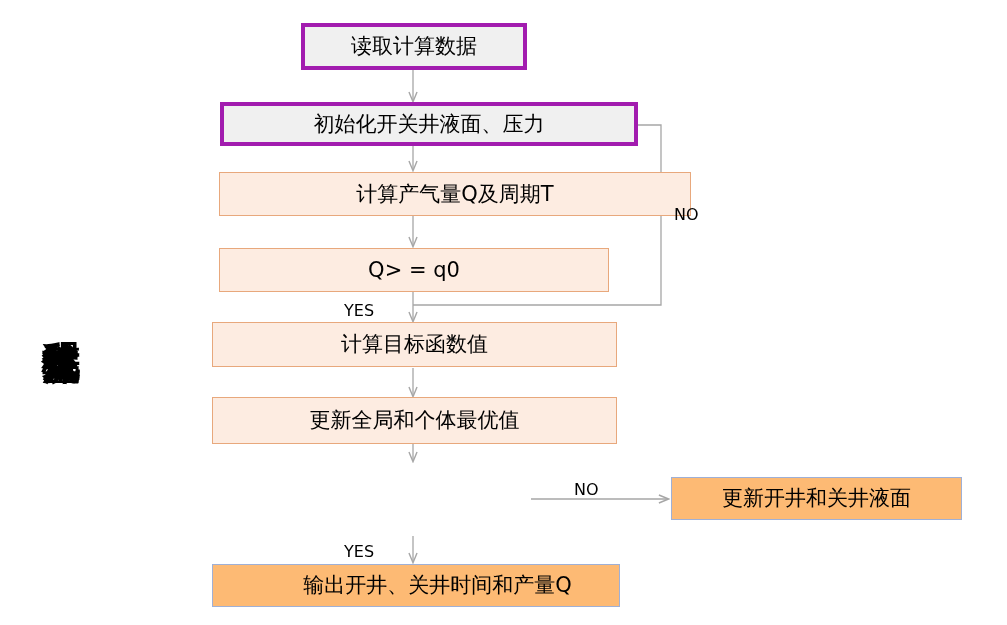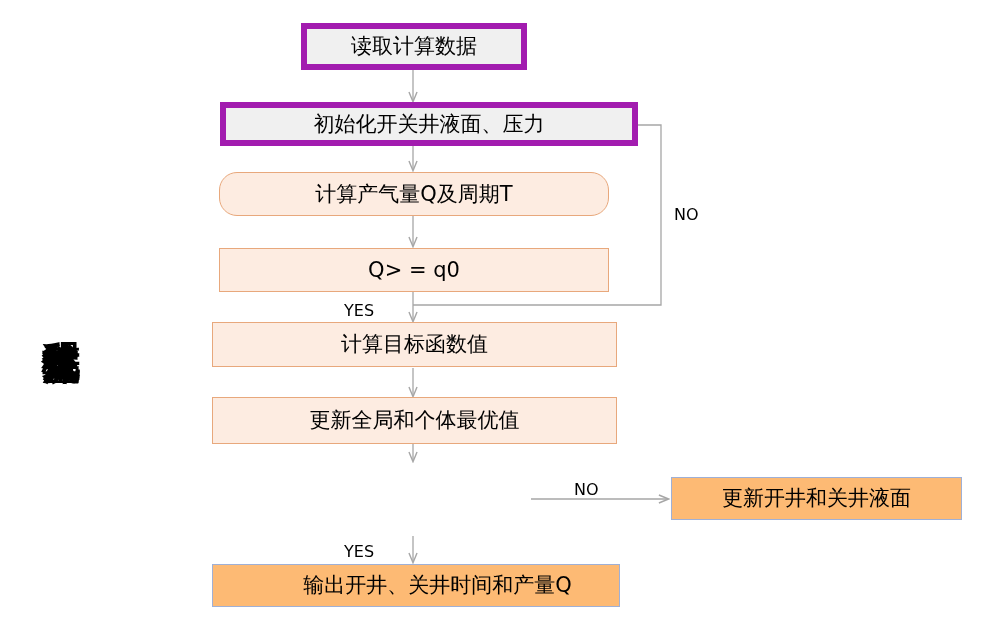--- a/index.html
+++ b/index.html
@@ -44,21 +44,21 @@
     align-items: center;
     justify-content: center;
     font-size: 21px;
     color: #000000;
     text-align: center;
     line-height: 1.15;
     white-space: nowrap;
   }
   .node.gray {
     background: #f0f0f0;
-    border: 6px solid #a21caf;
+    border: 4px solid #a21caf;
   }
   .node.orange {
     background: #fdece1;
     border: 1px solid #e8a87c;
   }
   .node.blue {
     background: #fdba74;
     border: 1px solid #9fb0d6;
   }
 
@@ -143,21 +143,21 @@
   </svg>
 
   <div class="node gray" style="left:301px; top:23px; width:226px; height:47px;">
     <span>读取计算数据</span>
   </div>
 
   <div class="node gray" style="left:220px; top:102px; width:418px; height:44px;">
     <span>初始化开关井液面、压力</span>
   </div>
 
-  <div class="node orange" style="left:219px; top:172px; width:390px; height:44px;border-radius:18px;">
+  <div class="node orange" style="left:219px; top:172px; width:472px; height:44px;">
     <span>计算产气量Q及周期T</span>
   </div>
 
   <div class="node orange" style="left:219px; top:248px; width:390px; height:44px;text-align:center;">
     <span>Q&gt; = q0</span>
   </div>
 
   <div class="node orange" style="left:212px; top:322px; width:405px; height:45px;">
     <span>计算目标函数值</span>
   </div>

